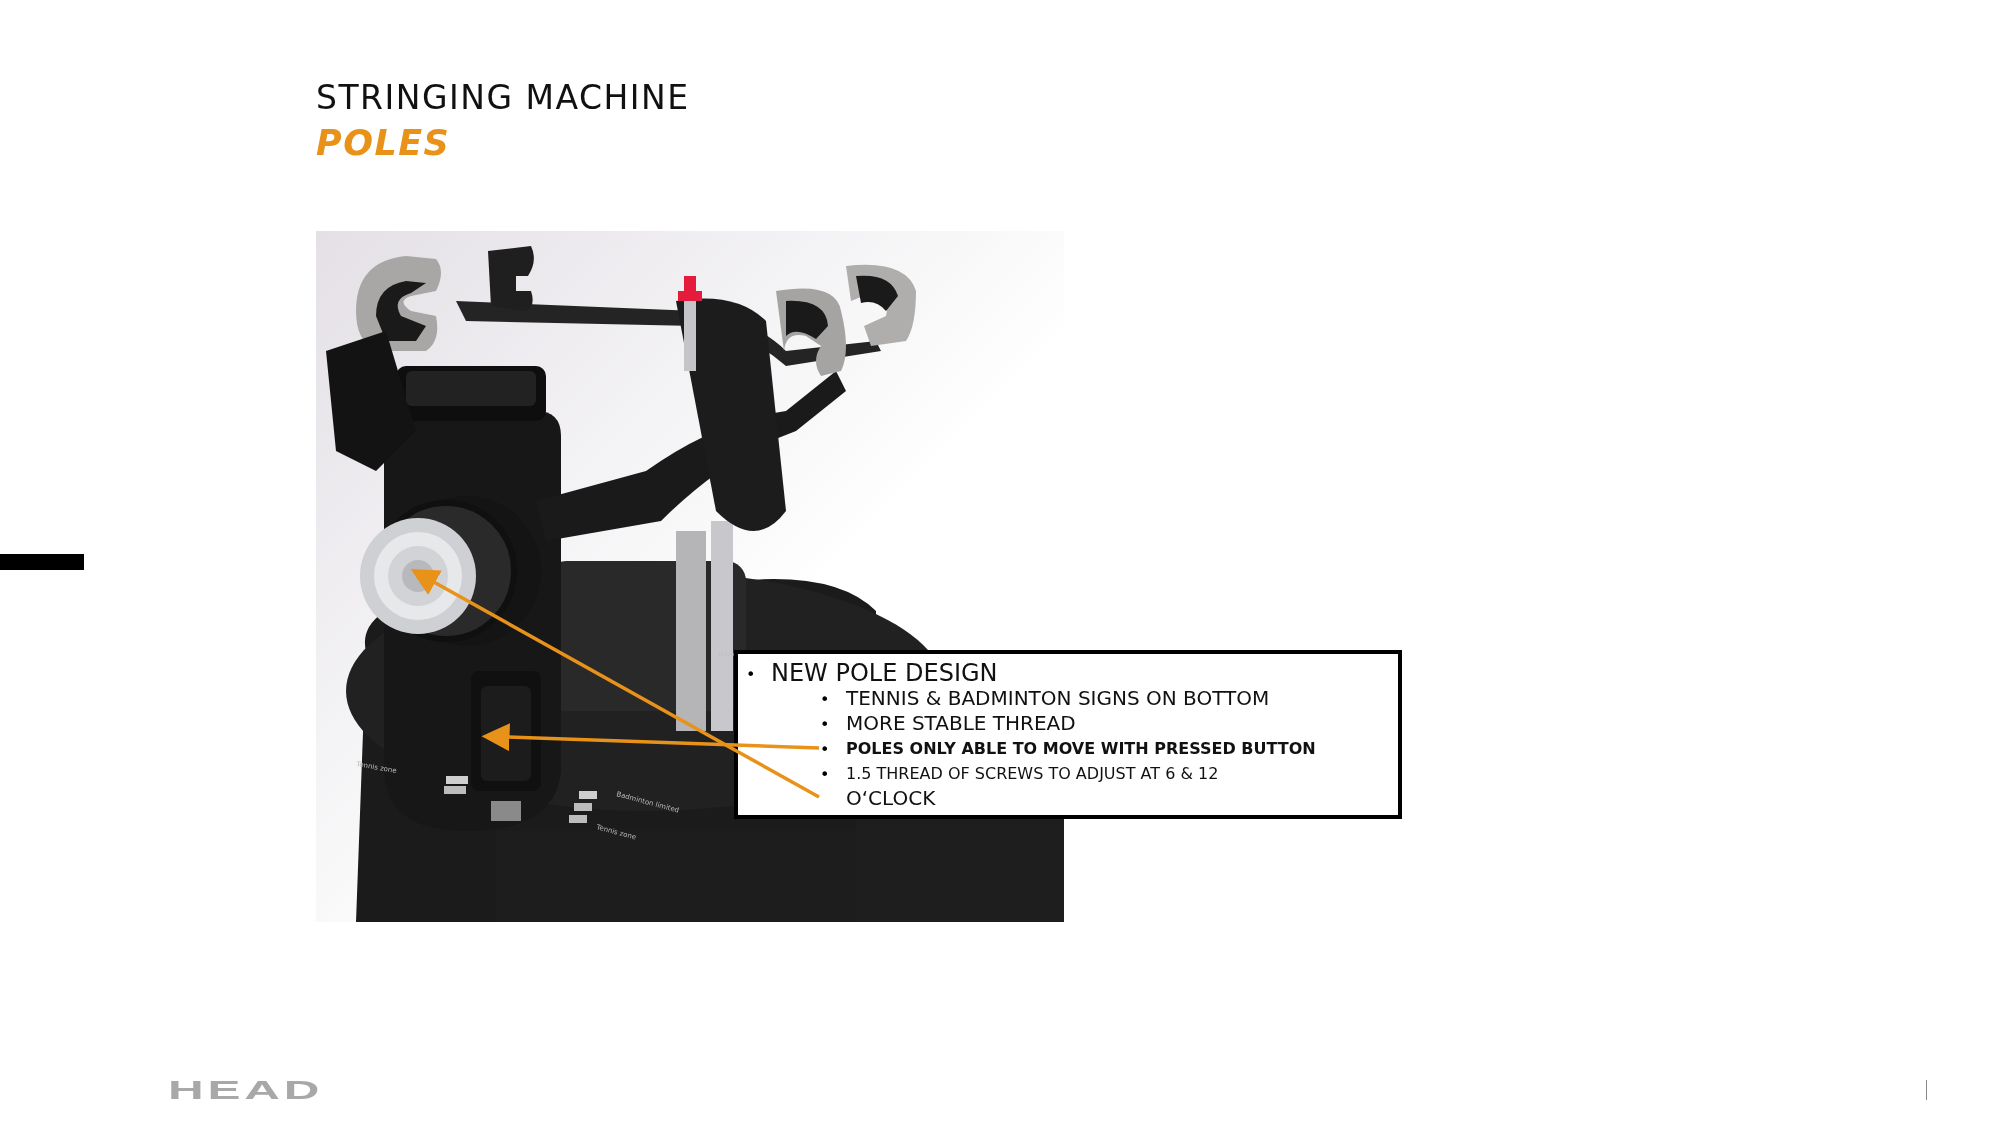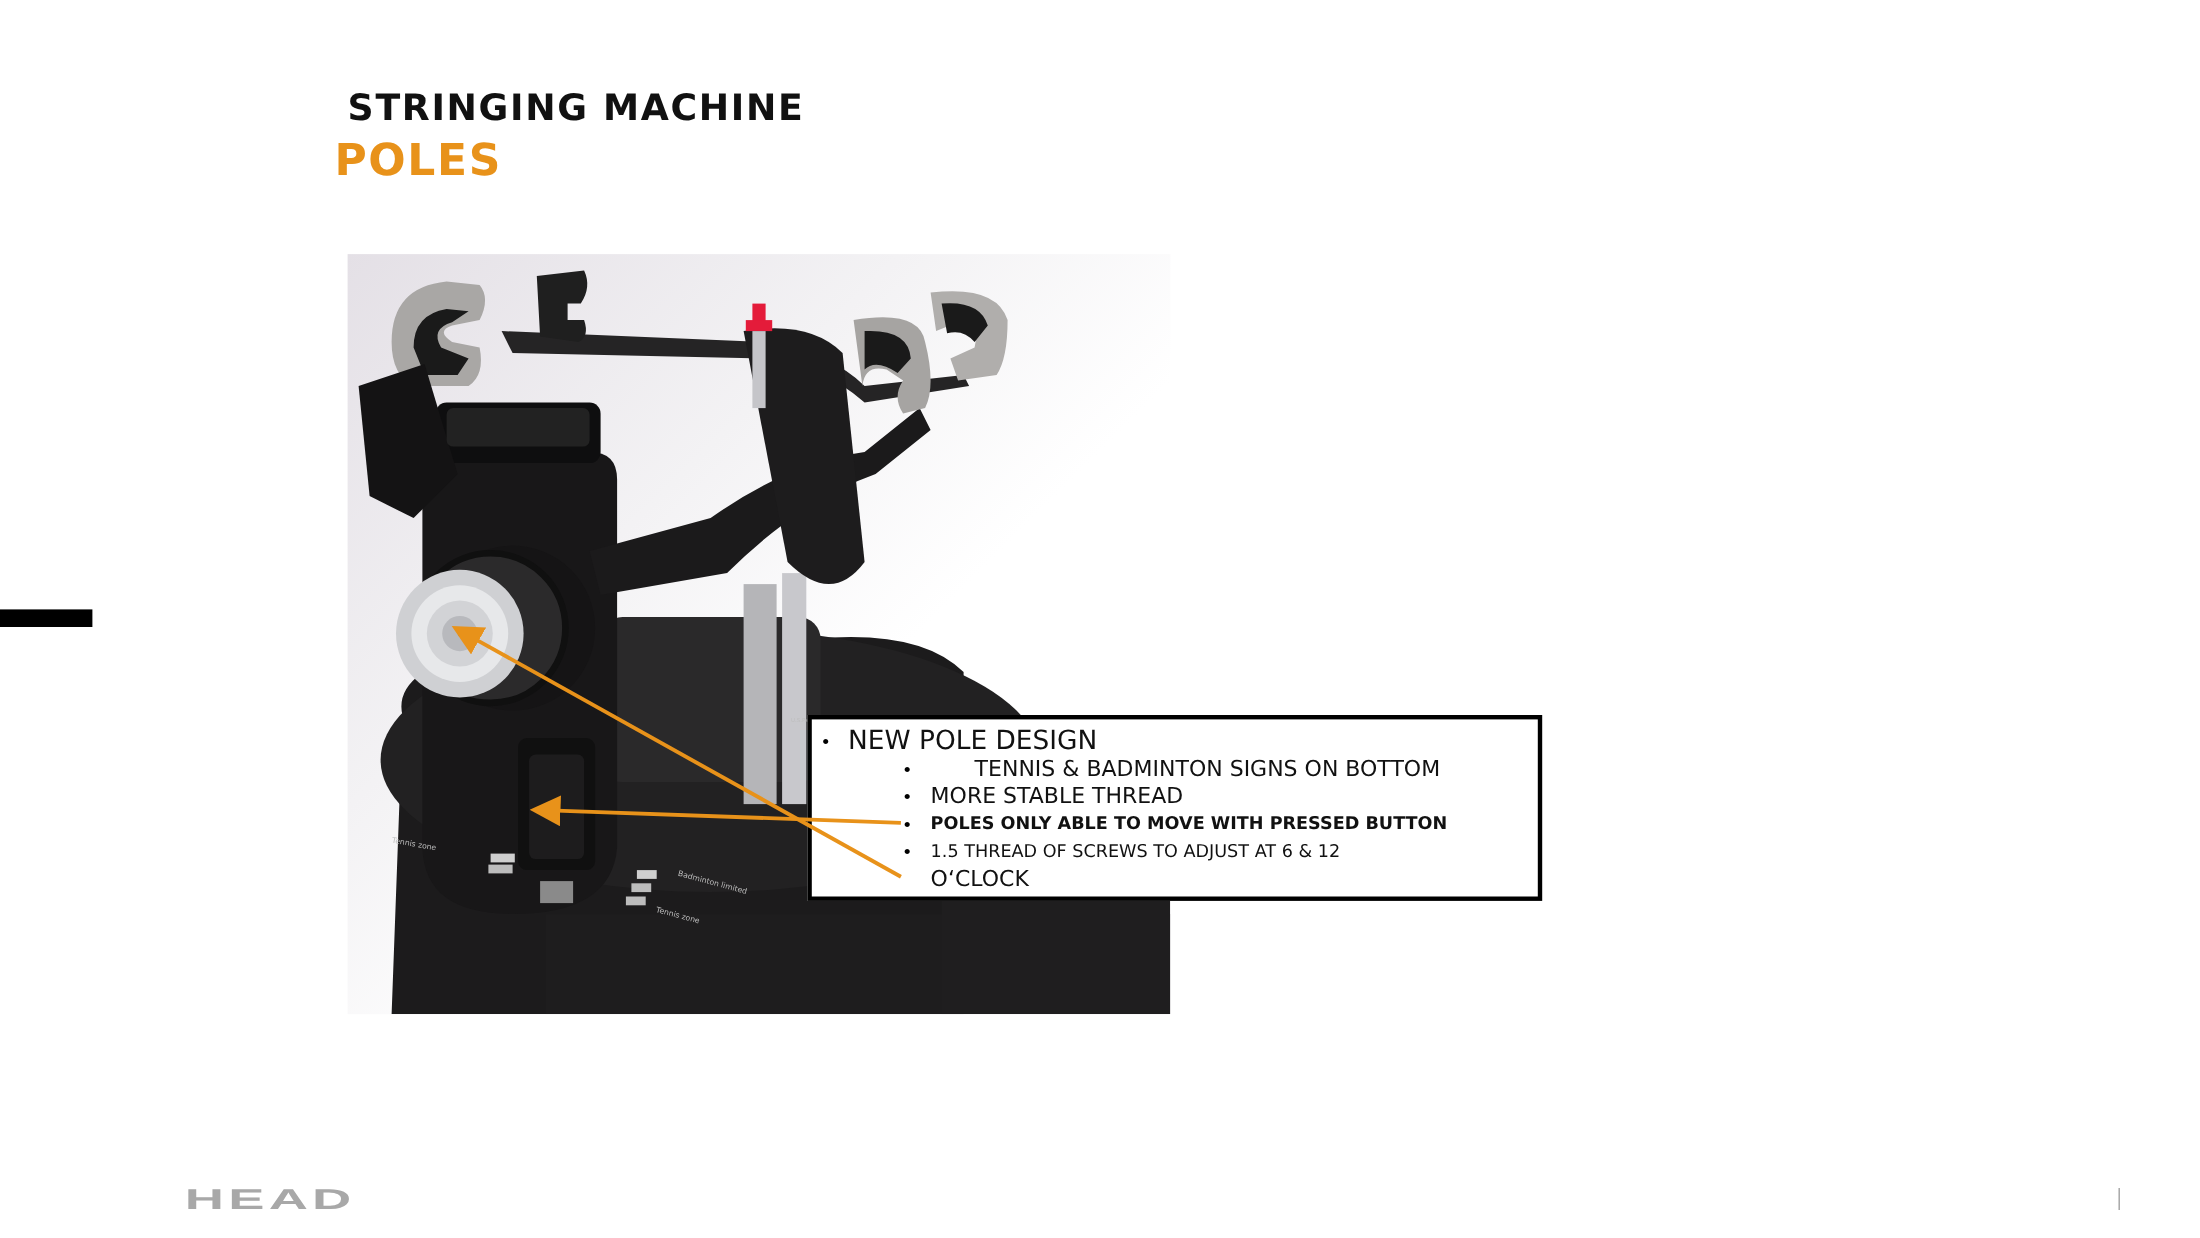--- a/index.html
+++ b/index.html
@@ -1,18 +1,18 @@
 <!DOCTYPE html>
 <html><head>
 <meta charset="utf-8">
 <style>
   html, body { margin:0; padding:0; }
   body { width:2000px; height:1125px; position:relative; background:#ffffff; overflow:hidden; font-family:"DejaVu Sans", sans-serif; }
-  .title { position:absolute; left:316px; top:78px; font-size:33px; font-weight:bold; letter-spacing:1.5px; color:#111111; margin:0; }
-  .subtitle { position:absolute; left:304px; top:123px; font-size:40px; font-weight:bold; letter-spacing:1.5px; color:#E8921A; margin:0; }
+  .title { position:absolute; left:316px; top:78px; font-size:33px; font-weight:normal; letter-spacing:1.5px; color:#111111; margin:0; }
+  .subtitle { position:absolute; left:316px; top:123px; font-size:35px; font-weight:bold; letter-spacing:1.5px; color:#E8921A; margin:0;font-style:italic; }
   .side-bar { position:absolute; left:0; top:554px; width:84px; height:16px; background:#000; }
   .photo { position:absolute; left:316px; top:231px; width:748px; height:691px; background:linear-gradient(135deg,#e4e0e6 0%,#f3f2f4 35%,#ffffff 60%); overflow:hidden; }
   .logo { position:absolute; left:168px; top:1077px; font-family:"Liberation Sans", sans-serif; font-weight:bold; font-size:26px; letter-spacing:2px; color:#a8a8a8; transform:scaleX(1.9); transform-origin:left center; line-height:1; }
   .page-sep { position:absolute; left:1926px; top:1080px; width:1px; height:20px; background:#888; }
   .callout { position:absolute; left:734px; top:650px; width:660px; height:161px; background:#fff; border:4px solid #000; }
   .callout .dot { position:absolute; font-size:16px; }
   svg.arrows { position:absolute; left:0; top:0; width:2000px; height:1125px; pointer-events:none; }
 </style>
 </head>
 <body>
@@ -85,21 +85,21 @@
   </svg>
 </div>
 
 <div class="callout">
   <div>
     <span class="dot" style="left:8px;top:11px;">•</span>
     <span style="position:absolute;left:33px;top:7px;font-size:24px;color:#111;line-height:25px;white-space:nowrap;">NEW POLE DESIGN</span>
   </div>
   <div>
     <span class="dot" style="left:82px;top:36px;">•</span>
-    <span style="position:absolute;left:108px;top:32px;font-size:20px;color:#111;line-height:25px;white-space:nowrap;margin-left:40px;">TENNIS &amp; BADMINTON SIGNS ON BOTTOM</span>
+    <span style="position:absolute;left:108px;top:32px;font-size:20px;color:#111;line-height:25px;white-space:nowrap;">TENNIS &amp; BADMINTON SIGNS ON BOTTOM</span>
   </div>
   <div>
     <span class="dot" style="left:82px;top:61px;">•</span>
     <span style="position:absolute;left:108px;top:57px;font-size:20px;color:#111;line-height:25px;white-space:nowrap;text-align:right;">MORE STABLE THREAD</span>
   </div>
   <div>
     <span class="dot" style="left:82px;top:86px;">•</span>
     <span style="position:absolute;left:108px;top:82px;font-size:16px;color:#111;line-height:25px;white-space:nowrap;font-weight:bold;">POLES ONLY ABLE TO MOVE WITH PRESSED BUTTON</span>
   </div>
   <div>

